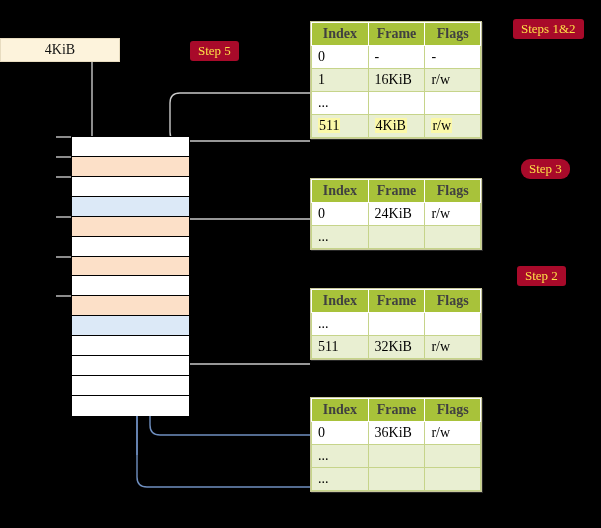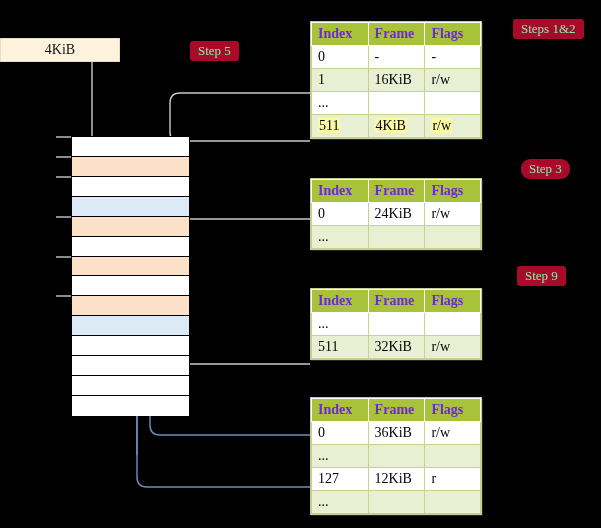--- a/index.html
+++ b/index.html
@@ -7,21 +7,21 @@
        font-family:"Liberation Serif", serif;color:#000;}
   .stage{position:absolute;inset:0;}
 
   
   .srcbox{position:absolute;left:0;top:38px;width:120px;height:24px;
           background:#fdf3dc;border:1px solid #e8dcc0;
           display:flex;align-items:center;justify-content:center;
           font-size:14px;color:#111;box-sizing:border-box;}
 
   
-  .badge{position:absolute;background:#a80A2a;color:#86efac;font-size:13px;
+  .badge{position:absolute;background:#a80A2a;color:#fde047;font-size:13px;
          padding:2px 8px;border-radius:3px;white-space:nowrap;
          box-shadow:0 1px 0 rgba(0,0,0,.4);}
 
   
   .memcol{position:absolute;left:71px;top:136px;width:119px;height:279px;
           border:1px solid #000;box-sizing:border-box;background:#fff;}
   .memrow{height:19.93px;border-bottom:1px solid #000;box-sizing:border-box;}
   .memrow:last-child{border-bottom:none;}
   .c-white{background:#ffffff;}
   .c-orange{background:#fce0c8;}
@@ -29,22 +29,22 @@
 
   
   .tick{position:absolute;left:56px;width:16px;height:0;
         border-top:2px solid #8c8c8c;}
 
   
   .ptable{position:absolute;border:1px solid #c8c89a;
           border-collapse:collapse;background:#fff;
           box-shadow:1px 1px 0 rgba(255,255,255,.15);}
   .ptable table{border-collapse:collapse;width:170px;}
-  .ptable th{background:#a8c23a;color:#6d28d9;font-weight:bold;font-size:14px;
-             text-align:left;padding:3px 6px;border:1px solid #ffffff;}
+  .ptable th{background:#a8c23a;color:#404040;font-weight:bold;font-size:14px;
+             text-align:center;padding:3px 6px;border:1px solid #ffffff;}
   .ptable td{font-size:14px;padding:3px 6px;border:1px solid #c6d48a;
              height:15px;box-sizing:border-box;}
   .ptable tr.alt td{background:#e9efd2;}
   .ptable tr.plain td{background:#ffffff;}
   .hl{background:#fbf8a8;padding:0 1px;}
   col.ci{width:57px;} col.cf{width:57px;} col.cg{width:56px;}
 
   svg.wires{position:absolute;left:0;top:0;width:601px;height:528px;
             pointer-events:none;}
 </style>
@@ -84,21 +84,21 @@
   </svg>
 
   <div class="srcbox">
     <span>4KiB</span>
   </div>
 
   <div id="badges">
       <div class="badge" style="left: 190px; top: 41px;">Step 5</div>
       <div class="badge" style="left: 513px; top: 19px;">Steps 1&amp;2</div>
       <div class="badge" style="left: 521px; top: 159px; border-radius: 9px;">Step 3</div>
-      <div class="badge" style="left: 517px; top: 266px;">Step 9</div>
+      <div class="badge" style="left: 517px; top: 266px;">Step 2</div>
     </div>
 
   <div id="ticks">
       <div class="tick" style="top: 136px;"></div>
       <div class="tick" style="top: 155.929px;"></div>
       <div class="tick" style="top: 175.857px;"></div>
       <div class="tick" style="top: 215.714px;"></div>
       <div class="tick" style="top: 255.571px;"></div>
       <div class="tick" style="top: 295.429px;"></div>
     </div>
@@ -233,25 +233,20 @@
             <tr class="plain">
               <td>0</td>
               <td>36KiB</td>
               <td>r/w</td>
             </tr>
             <tr class="alt">
               <td>...</td>
               <td></td>
               <td></td>
             </tr>
-            <tr class="plain">
-              <td>127</td>
-              <td>12KiB</td>
-              <td>r</td>
-            </tr>
             <tr class="alt">
               <td>...</td>
               <td></td>
               <td></td>
             </tr>
           </tbody>
         </table>
       </div>
     </div>
 

